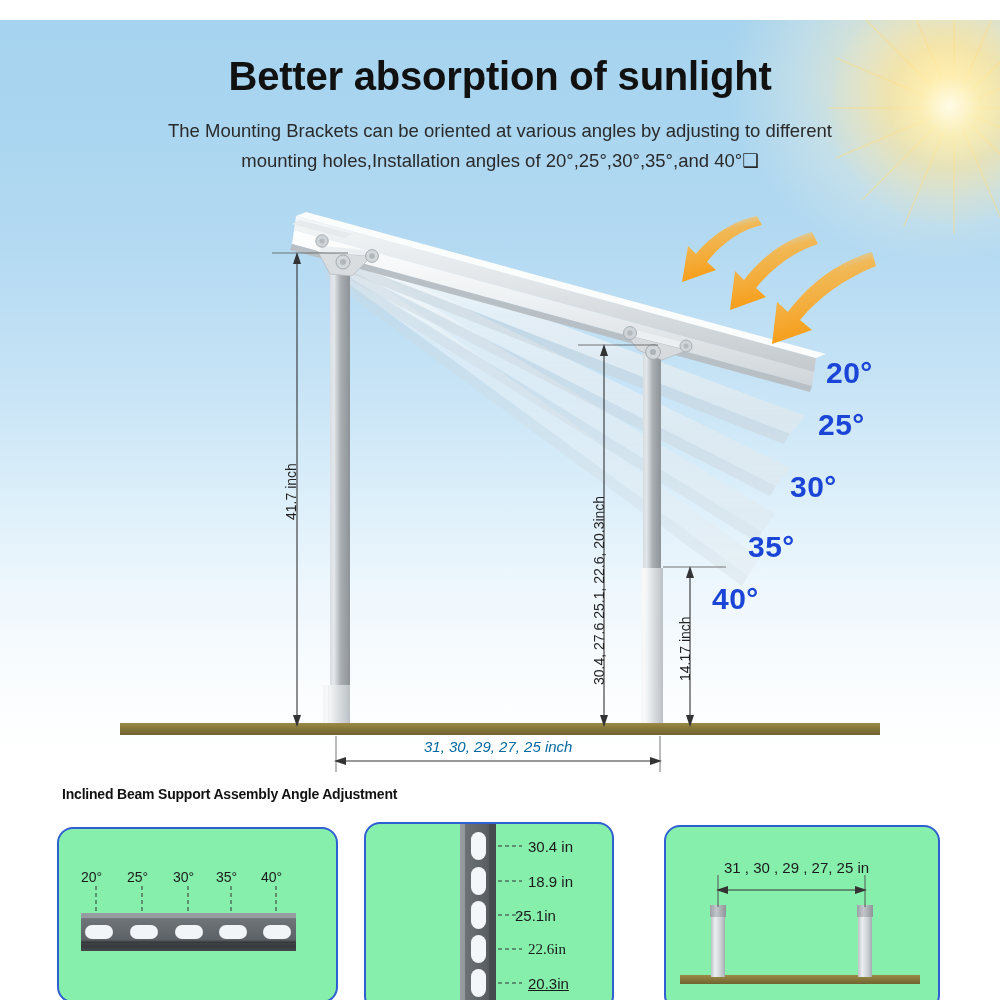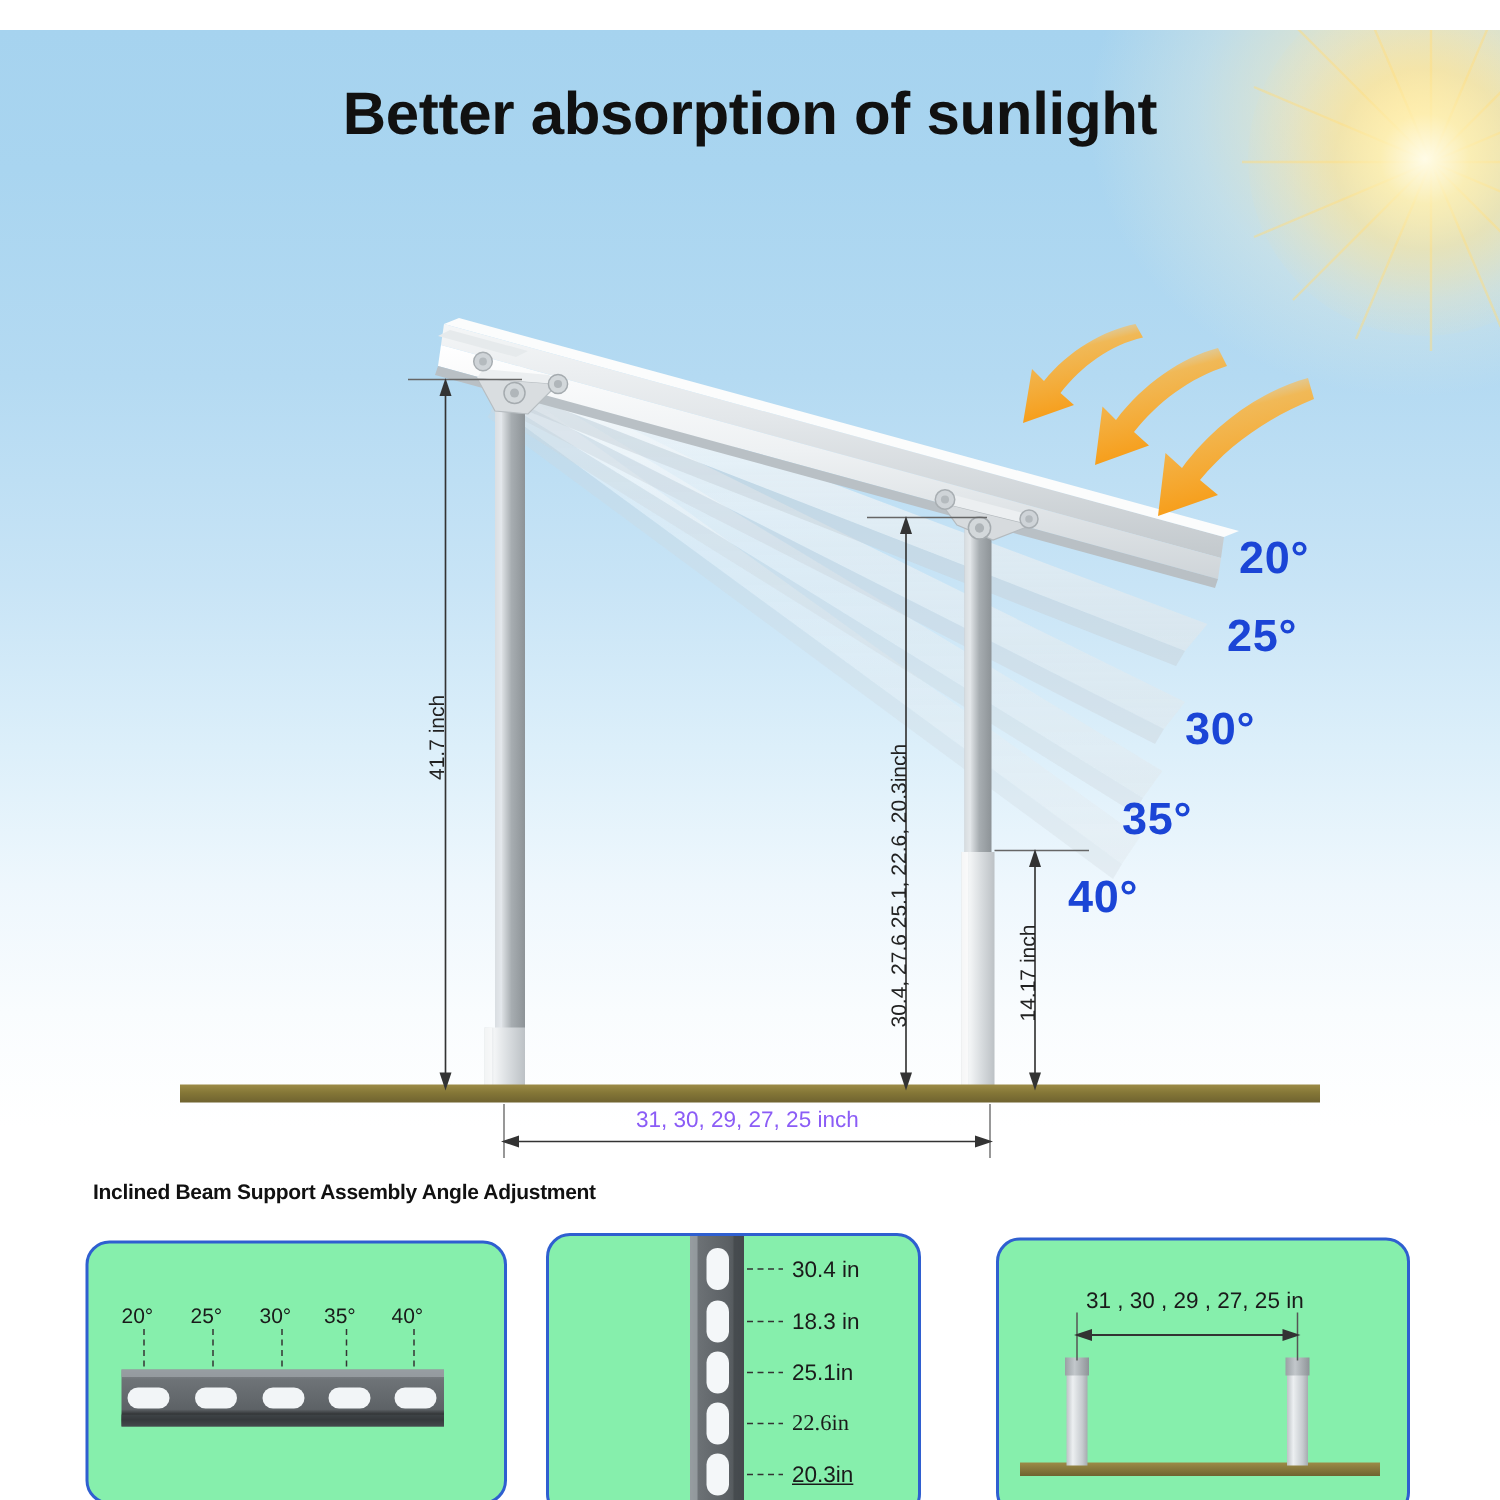--- a/index.html
+++ b/index.html
@@ -58,21 +58,21 @@
   .a25{left:818px;top:388px;}
   .a30{left:790px;top:450px;}
   .a35{left:748px;top:510px;}
   .a40{left:712px;top:562px;}
 
   
   .vtext{
     position:absolute;color:#222;font-size:14px;white-space:nowrap;
     transform-origin:0 0;transform:rotate(-90deg);
   }
-  .htext{position:absolute;color:#8b5cf6;font-size:15px;white-space:nowrap;}
+  .htext{position:absolute;color:#0369a1;font-size:15px;white-space:nowrap;font-style:italic;}
 
   
   .section-title{
     position:absolute;left:62px;top:766px;
     font-size:14px;font-weight:700;color:#111;letter-spacing:-.2px;
   }
 
   
   .panel{
     position:absolute;border:2.5px solid #2f5fd0;border-radius:16px;
@@ -111,20 +111,24 @@
       <line x1="134" y1="134" x2="16" y2="84"></line>
       <line x1="134" y1="134" x2="252" y2="184"></line>
       <line x1="134" y1="134" x2="16" y2="184"></line>
       <line x1="134" y1="134" x2="252" y2="84"></line>
     </g>
   </svg>
   <div class="sun-glow"></div>
   <div class="sun-core"></div>
 
   <div class="title">Better absorption of sunlight</div>
+  <div class="subtitle">
+    <div>The Mounting Brackets can be oriented at various angles by adjusting to different</div>
+    <div>mounting holes,Installation angles of 20°,25°,30°,35°,and 40°❑</div>
+  </div>
 
   <svg class="diagram" viewBox="0 0 1000 780">
     <defs>
       <linearGradient id="beamTop" x1="0" y1="0" x2="0" y2="1">
         <stop offset="0%" stop-color="#f4f6f7"></stop>
         <stop offset="40%" stop-color="#e3e7ea"></stop>
         <stop offset="100%" stop-color="#c3c9cd"></stop>
       </linearGradient>
       <linearGradient id="beamFace" x1="0" y1="0" x2="0" y2="1">
         <stop offset="0%" stop-color="#ffffff"></stop>
@@ -331,22 +335,22 @@
       </g>
       <g stroke="#333" stroke-width="1" stroke-dasharray="4 3">
         <line x1="132" y1="22" x2="156" y2="22"></line>
         <line x1="132" y1="57" x2="156" y2="57"></line>
         <line x1="132" y1="91" x2="156" y2="91"></line>
         <line x1="132" y1="125" x2="156" y2="125"></line>
         <line x1="132" y1="159" x2="156" y2="159"></line>
       </g>
     </svg>
     <div class="ptxt" style="left:162px;top:14px;">30.4 in</div>
-    <div class="ptxt" style="left:162px;top:49px;">18.3 in</div>
-    <div class="ptxt" style="left:162px;top:83px;">25.1in</div>
+    <div class="ptxt" style="left:162px;top:49px;">18.9 in</div>
+    <div class="ptxt" style="left:149px;top:83px;">25.1in</div>
     <div class="ptxt" style="left:162px;top:117px;font-family:Liberation Serif, serif;">22.6in</div>
     <div class="ptxt" style="left:162px;top:151px;text-decoration:underline;">20.3in</div>
   </div>
 
   <div class="panel" id="panel-3">
     <svg width="268" height="178" viewBox="0 0 268 178">
       <defs>
         <linearGradient id="p3post" x1="0" y1="0" x2="1" y2="0">
           <stop offset="0%" stop-color="#bdc2c6"></stop>
           <stop offset="30%" stop-color="#eceff1"></stop>

